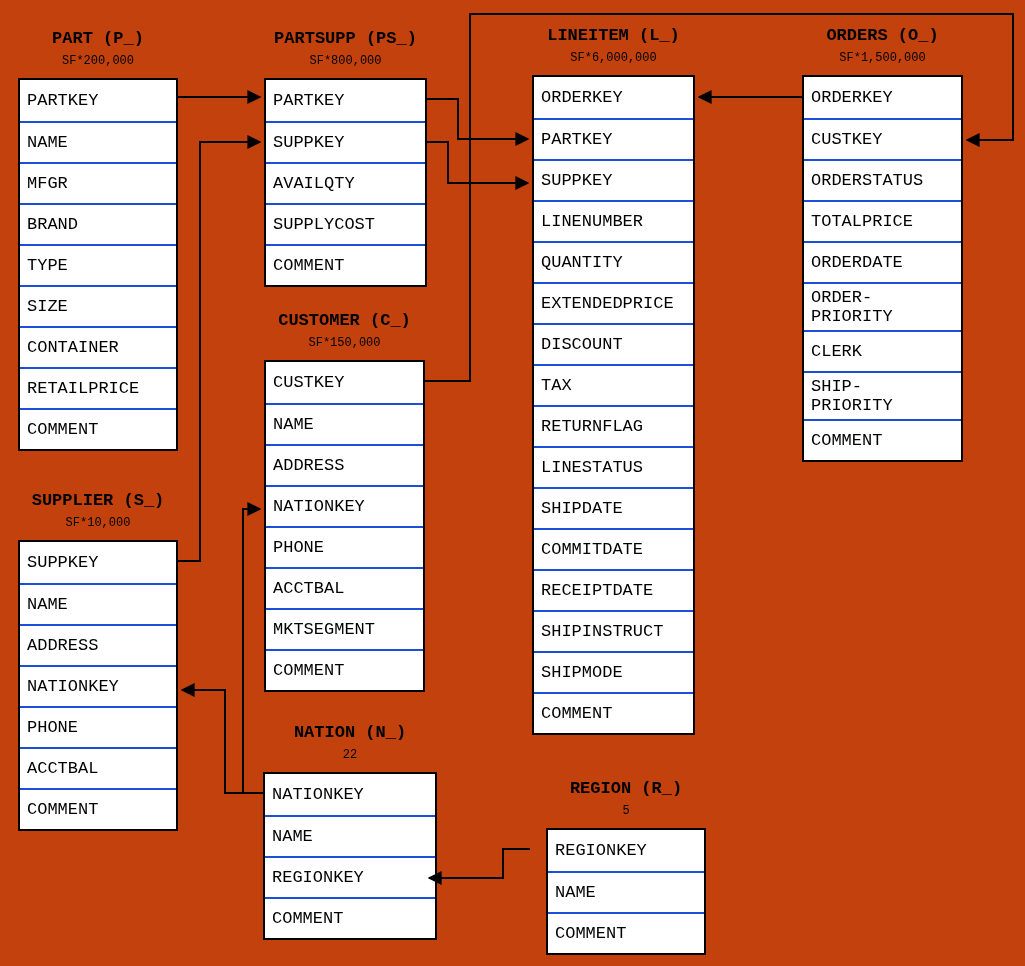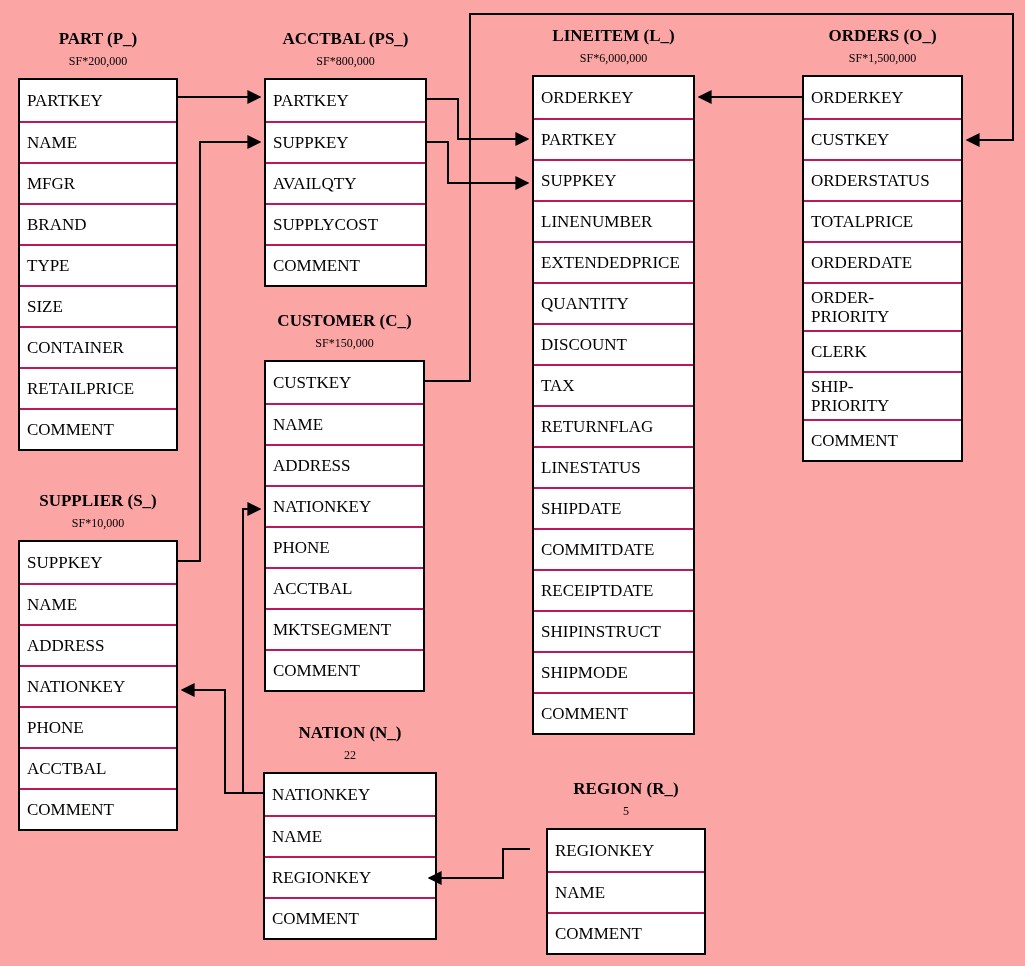--- a/index.html
+++ b/index.html
@@ -1,20 +1,20 @@
 <!DOCTYPE html>
 <html><head>
 <meta charset="utf-8">
 <style>
   html,body{margin:0;padding:0;background:#ffffff;}
   .canvas{
     position:relative;
     width:1025px;height:966px;
-    background:#fca5a5;
-    font-family:Liberation Serif, serif;
+    background:#c2410c;
+    font-family:Liberation Mono, monospace;
     color:#000;
     overflow:hidden;
   }
   .arrows{
     position:absolute;left:0;top:0;width:1025px;height:966px;
     pointer-events:none;z-index:3;
   }
   .arrows path{fill:none;stroke:#000;stroke-width:2;}
   .tbl{position:absolute;z-index:2;}
   .tbl-title{
@@ -30,21 +30,21 @@
   }
   .row{
     min-height:41px;box-sizing:border-box;
     display:flex;align-items:center;
     padding:4px 7px;
     font-size:17px;line-height:19px;
     white-space:pre-line;
     background:#fff;
     overflow:hidden;
   }
-  .row + .row{border-top:2px solid #be185d;}
+  .row + .row{border-top:2px solid #1d4ed8;}
 </style>
 </head>
 <body>
 
 <div class="canvas">
 
   <div class="tbl" style="left:18px;top:28px;width:160px">
     <div class="tbl-title">PART (P_)</div>
     <div class="tbl-card">SF*200,000</div>
     <div class="tbl-rows">
@@ -54,21 +54,21 @@
         <div class="row">BRAND</div>
         <div class="row">TYPE</div>
         <div class="row">SIZE</div>
         <div class="row">CONTAINER</div>
         <div class="row">RETAILPRICE</div>
         <div class="row">COMMENT</div>
       </div>
   </div>
 
   <div class="tbl" style="left:264px;top:28px;width:163px">
-    <div class="tbl-title">ACCTBAL (PS_)</div>
+    <div class="tbl-title">PARTSUPP (PS_)</div>
     <div class="tbl-card">SF*800,000</div>
     <div class="tbl-rows">
         <div class="row">PARTKEY</div>
         <div class="row">SUPPKEY</div>
         <div class="row">AVAILQTY</div>
         <div class="row">SUPPLYCOST</div>
         <div class="row">COMMENT</div>
       </div>
   </div>
 
@@ -99,22 +99,22 @@
   </div>
 
   <div class="tbl" style="left:532px;top:25px;width:163px">
     <div class="tbl-title">LINEITEM (L_)</div>
     <div class="tbl-card">SF*6,000,000</div>
     <div class="tbl-rows">
         <div class="row">ORDERKEY</div>
         <div class="row">PARTKEY</div>
         <div class="row">SUPPKEY</div>
         <div class="row">LINENUMBER</div>
+        <div class="row">QUANTITY</div>
         <div class="row">EXTENDEDPRICE</div>
-        <div class="row">QUANTITY</div>
         <div class="row">DISCOUNT</div>
         <div class="row">TAX</div>
         <div class="row">RETURNFLAG</div>
         <div class="row">LINESTATUS</div>
         <div class="row">SHIPDATE</div>
         <div class="row">COMMITDATE</div>
         <div class="row">RECEIPTDATE</div>
         <div class="row">SHIPINSTRUCT</div>
         <div class="row">SHIPMODE</div>
         <div class="row">COMMENT</div>

